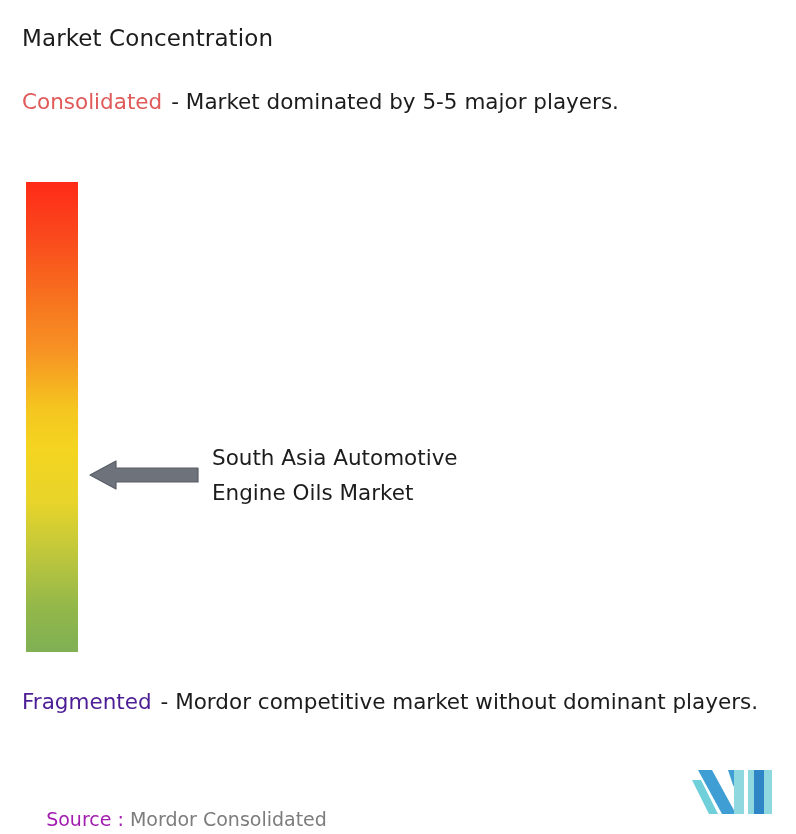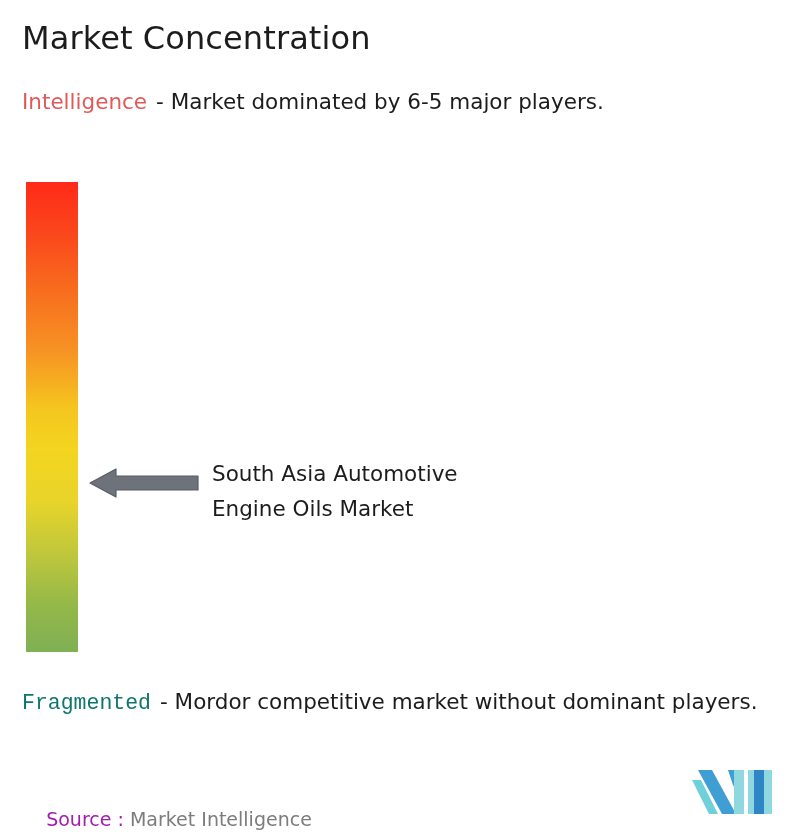--- a/index.html
+++ b/index.html
@@ -21,21 +21,21 @@
     left: 0; top: 0;
     width: 796px;
     height: 834px;
   }
 
   
   .title {
     position: absolute;
     left: 22px;
     top: 20px;
-    font-size: 32px;
+    font-size: 23px;
     line-height: 36px;
     font-weight: 400;
     color: #1c1c1c;
     letter-spacing: 0.1px;
     white-space: nowrap;
   }
 
   
   .legend-line {
     position: absolute;
@@ -49,21 +49,21 @@
     top: 86px;
   }
   .legend-bottom {
     left: 22px;
     top: 686px;
   }
   .legend-key {
     font-weight: 400;
   }
   .legend-key.consolidated { color: #e05a5a; }
-  .legend-key.fragmented   { color: #0f766e; font-family: Liberation Mono, monospace; }
+  .legend-key.fragmented   { color: #4c1d95; }
   .legend-desc {
     color: #1c1c1c;
   }
   .legend-gap { display: inline-block; width: 9px; }
 
   
   .gradient-bar {
     position: absolute;
     left: 26px;
     top: 182px;
@@ -97,21 +97,20 @@
     height: 44px;
     flex: 0 0 auto;
     display: block;
   }
   .market-label {
     margin-left: 12px;
     font-size: 21.5px;
     line-height: 35px;
     color: #1c1c1c;
     white-space: pre-line;
-    margin-top: 16px;
   }
 
   
   .source {
     position: absolute;
     left: 22px;
     top: 780px;
     font-size: 19px;
     line-height: 26px;
     color: #7c7c7c;
@@ -129,39 +128,39 @@
   }
 </style>
 </head>
 <body>
 
 <div class="page">
 
   <div class="title">Market Concentration</div>
 
   <div class="legend-line legend-top">
-    <span class="legend-key consolidated">Intelligence</span><span class="legend-gap"></span><span class="legend-desc">- Market dominated by 6-5 major players.</span>
+    <span class="legend-key consolidated">Consolidated</span><span class="legend-gap"></span><span class="legend-desc">- Market dominated by 5-5 major players.</span>
   </div>
 
   <div class="gradient-bar"></div>
 
   <div class="marker">
     <svg class="arrow-wrap" viewBox="0 0 112 44">
       <polygon points="2,22 28,8 28,15 110,15 110,29 28,29 28,36" fill="#6e737b" stroke="#585d66" stroke-width="1.2" stroke-linejoin="round"></polygon>
     </svg>
     <div class="market-label">South Asia Automotive
 Engine Oils Market</div>
   </div>
 
   <div class="legend-line legend-bottom">
     <span class="legend-key fragmented">Fragmented</span><span class="legend-gap"></span><span class="legend-desc">- Mordor competitive market without dominant players.</span>
   </div>
 
   <div class="source">
-    <span class="source-label">Source : </span><span class="source-name">Market Intelligence</span>
+    <span class="source-label">Source : </span><span class="source-name">Mordor Consolidated</span>
   </div>
 
   <svg class="logo" viewBox="0 0 82 48">
 
     <polygon points="0,12 9,12 26,46 17,46" fill="#6fd0da"></polygon>
 
     <polygon points="6,2 20,2 44,46 30,46" fill="#3f9fd4"></polygon>
 
     <polygon points="36,2 48,2 48,30 41,17" fill="#3f9fd4"></polygon>
 

